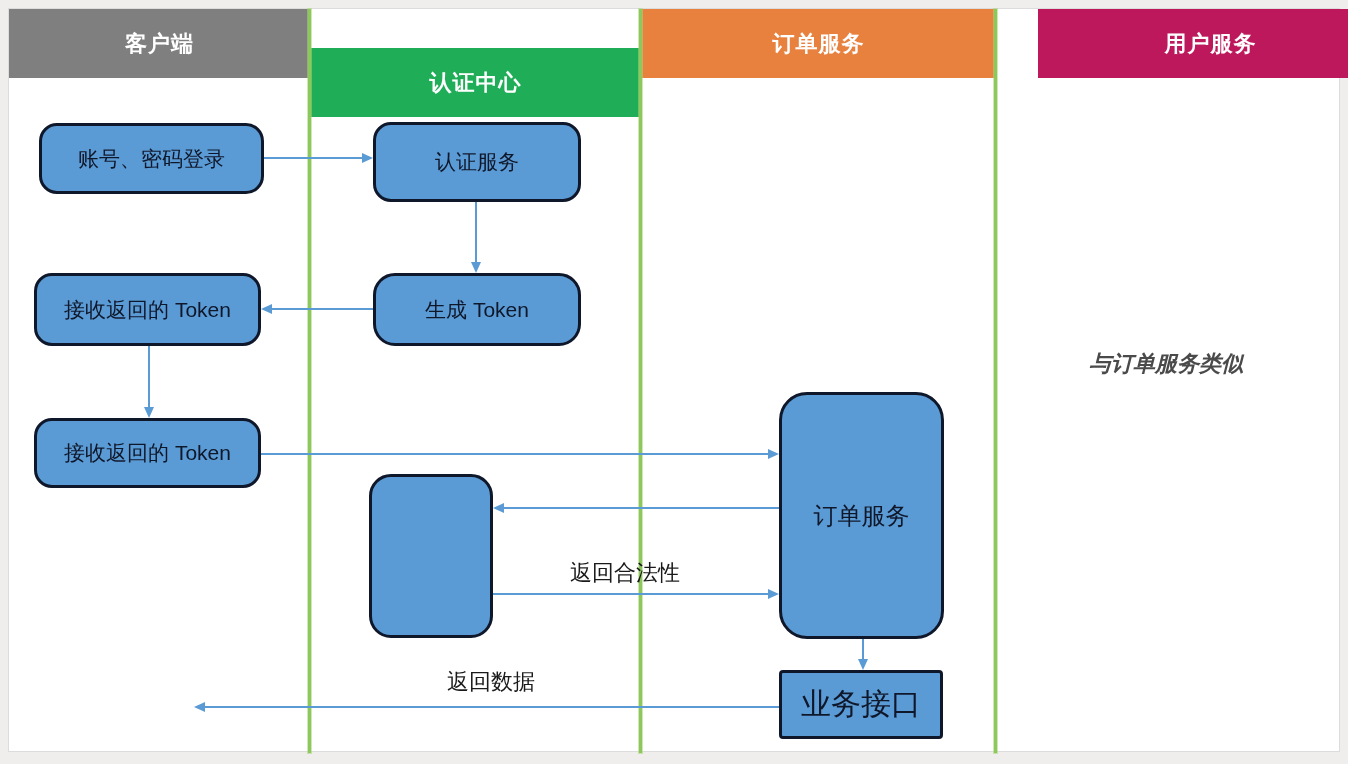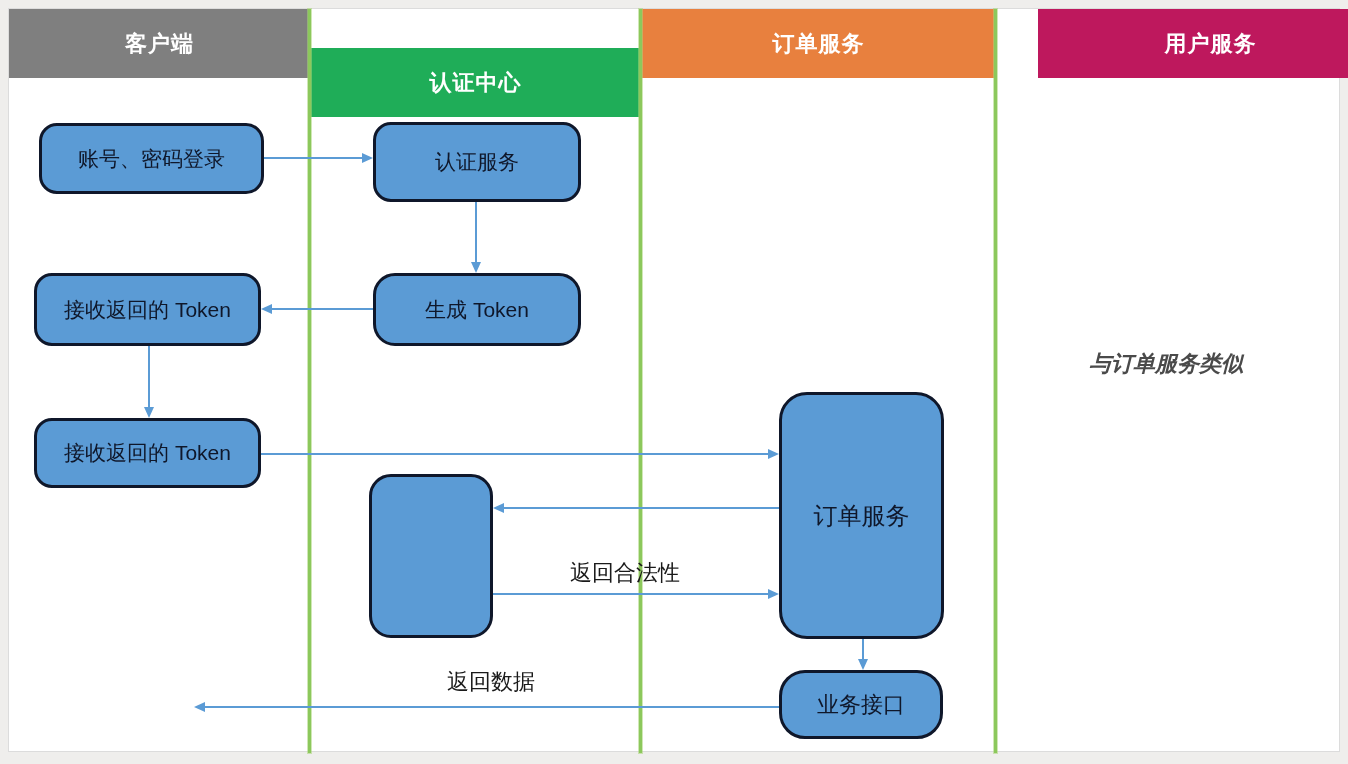--- a/index.html
+++ b/index.html
@@ -36,21 +36,21 @@
     display:flex;align-items:center;justify-content:center;
     color:#0f172a;font-size:21px;white-space:nowrap;
   }
   .n-login {left:30px; top:114px;width:225px;height:71px;border-radius:18px;}
   .n-auth  {left:364px;top:113px;width:208px;height:80px;border-radius:18px;}
   .n-recv1 {left:25px; top:264px;width:227px;height:73px;border-radius:18px;}
   .n-gen   {left:364px;top:264px;width:208px;height:73px;border-radius:22px;}
   .n-recv2 {left:25px; top:409px;width:227px;height:70px;border-radius:18px;}
   .n-empty {left:360px;top:465px;width:124px;height:164px;border-radius:22px;}
   .n-order {left:770px;top:383px;width:165px;height:247px;border-radius:28px;font-size:24px;}
-  .n-biz   {left:770px;top:661px;width:164px;height:69px;border-radius:26px;font-size:22px;}
+  .n-biz   {left:770px;top:661px;width:164px;height:69px;border-radius:4px;font-size:30px;}
   
   .edge-label{
     position:absolute;width:220px;text-align:center;
     color:#1a1a1a;font-size:22px;
   }
   .el-verify  {left:482px;top:465px;}
   .el-valid   {left:471px;top:549px;margin-left:35px;}
   .el-return  {left:372px;top:658px;}
   .note-label{
     position:absolute;left:1007px;top:340px;width:300px;text-align:center;

